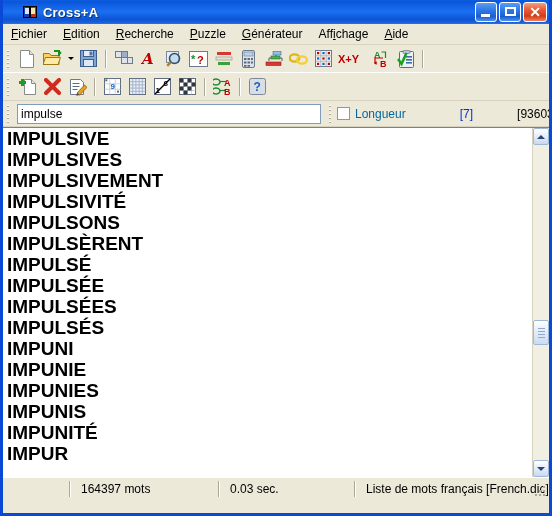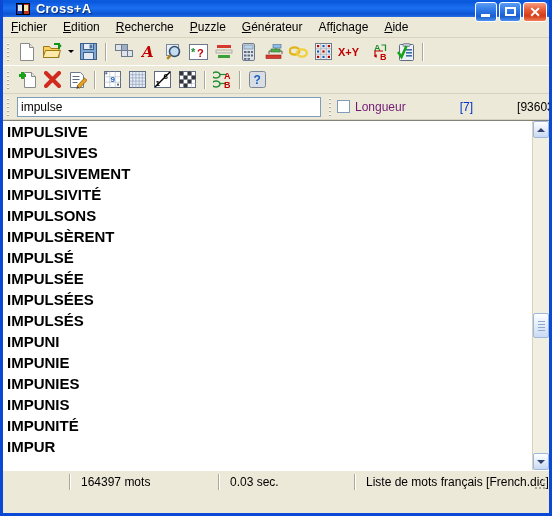--- a/index.html
+++ b/index.html
@@ -19,27 +19,27 @@
     box-sizing: border-box;
     border: 3px solid #0a49d6;
     border-top: none;
     background: #ece9d8;
     overflow: hidden;
   }
 
   
   #titlebar {
     position: relative;
-    height: 17px;
+    height: 24px;
     background: linear-gradient(180deg,
         #0a5fdf 0%, #0a55da 8%, #1160e4 22%, #1b6ff0 48%,
         #1467e8 60%, #0d54d4 82%, #1a63dc 94%, #2a72e6 100%);
     display: flex;
     align-items: center;
-    padding-left: 13px;
+    padding-left: 20px;
     box-sizing: border-box;
   }
   #app-icon {
     width: 16px; height: 16px;
     margin-right: 4px;
     position: relative;
     flex: 0 0 auto;
   }
   #app-icon .bk-l, #app-icon .bk-r {
     position: absolute; top: 2px; width: 7px; height: 12px;
@@ -207,21 +207,21 @@
   }
   #longueur-check {
     width: 13px; height: 13px;
     border: 1px solid #7f9db9;
     background: #fff;
     box-sizing: border-box;
     margin-right: 5px;
     flex: 0 0 auto;
   }
   #longueur-label {
-    font-size: 12px; color: #701a75;
+    font-size: 12px; color: #0369a1;
     font-family: "Liberation Sans", sans-serif;
   }
   #longueur-value {
     font-size: 12px; color: #0033cc;
     font-family: "Liberation Sans", sans-serif;
     margin-left: 54px;
   }
   #total-count {
     font-size: 12px; color: #000;
     font-family: "Liberation Sans", sans-serif;
@@ -239,21 +239,21 @@
   #wordlist {
     position: absolute;
     left: 0; top: 0; right: 17px; bottom: 0;
     background: #ffffff;
     overflow: hidden;
   }
   .word-item {
     height: 21px;
     line-height: 21px;
     padding-left: 4px;
-    font-size: 15px;
+    font-size: 19px;
     font-weight: bold;
     color: #000000;
     font-family: "Liberation Sans", sans-serif;
     white-space: nowrap;
     cursor: default;
   }
 
   
   #vscroll {
     position: absolute;

